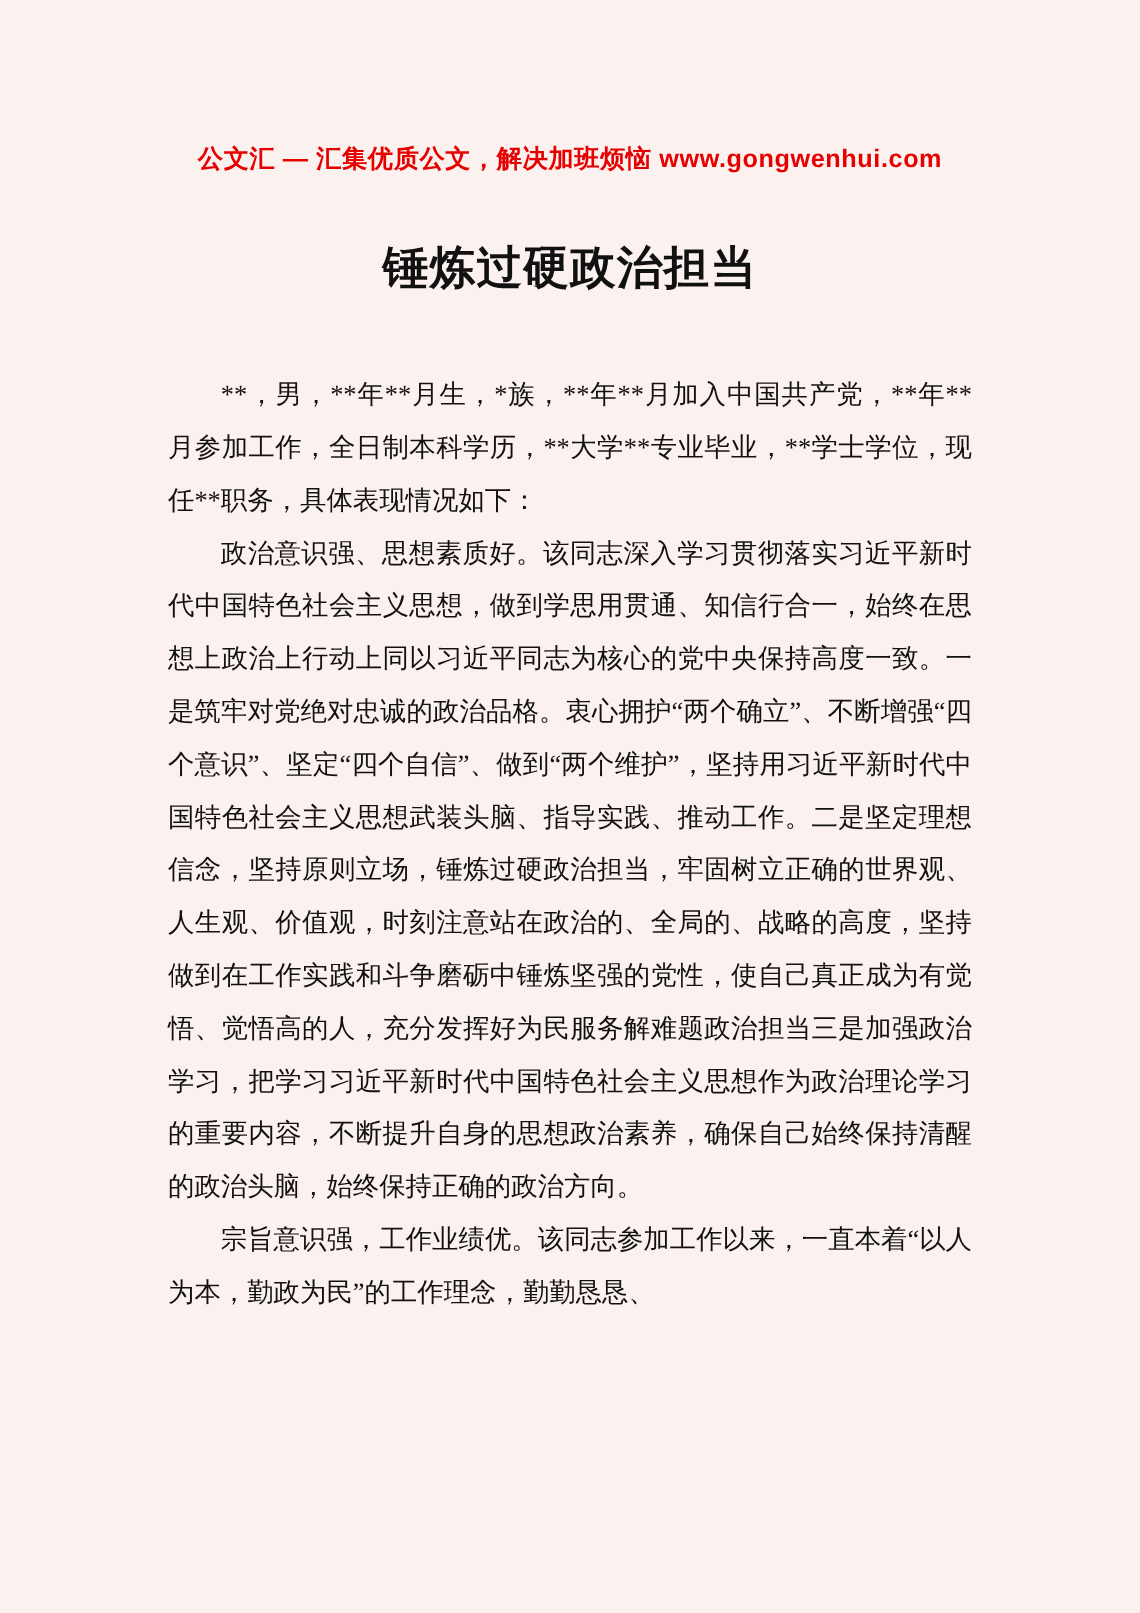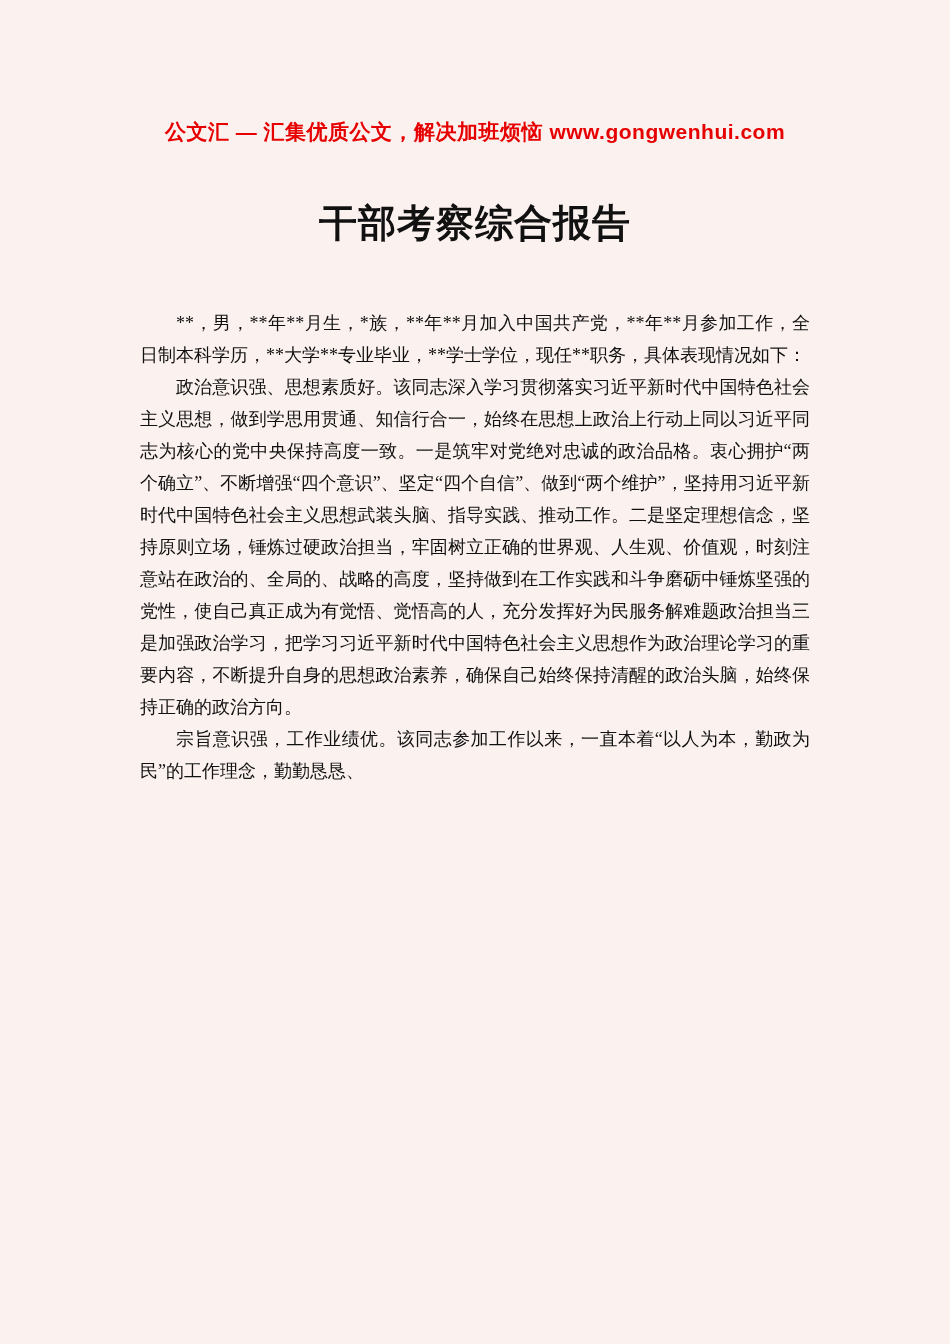--- a/index.html
+++ b/index.html
@@ -31,35 +31,35 @@
     text-align: center;
     font-size: 38px;
     font-weight: bold;
     color: #111111;
     margin: 0 0 58px 0;
     letter-spacing: 1px;
   }
   .doc-body p {
     margin: 0;
     padding: 0;
-    font-size: 18px;
-    line-height: 32px;
+    font-size: 22px;
+    line-height: 44px;
     color: #111111;
     text-align: justify;
     text-justify: inter-ideograph;
     text-indent: 2em;
     word-break: break-all;
   }
 </style>
 </head>
 <body>
 
 <div class="page">
   <div class="banner">公文汇 — 汇集优质公文，解决加班烦恼 www.gongwenhui.com</div>
 
-  <h1 class="doc-title">干部考察综合报告</h1>
+  <h1 class="doc-title">锤炼过硬政治担当</h1>
 
   <div class="doc-body">
     <p>**，男，**年**月生，*族，**年**月加入中国共产党，**年**月参加工作，全日制本科学历，**大学**专业毕业，**学士学位，现任**职务，具体表现情况如下：</p>
     <p>政治意识强、思想素质好。该同志深入学习贯彻落实习近平新时代中国特色社会主义思想，做到学思用贯通、知信行合一，始终在思想上政治上行动上同以习近平同志为核心的党中央保持高度一致。一是筑牢对党绝对忠诚的政治品格。衷心拥护“两个确立”、不断增强“四个意识”、坚定“四个自信”、做到“两个维护”，坚持用习近平新时代中国特色社会主义思想武装头脑、指导实践、推动工作。二是坚定理想信念，坚持原则立场，锤炼过硬政治担当，牢固树立正确的世界观、人生观、价值观，时刻注意站在政治的、全局的、战略的高度，坚持做到在工作实践和斗争磨砺中锤炼坚强的党性，使自己真正成为有觉悟、觉悟高的人，充分发挥好为民服务解难题政治担当三是加强政治学习，把学习习近平新时代中国特色社会主义思想作为政治理论学习的重要内容，不断提升自身的思想政治素养，确保自己始终保持清醒的政治头脑，始终保持正确的政治方向。</p>
     <p>宗旨意识强，工作业绩优。该同志参加工作以来，一直本着“以人为本，勤政为民”的工作理念，勤勤恳恳、</p>
   </div>
 </div>
 
 </body></html>

